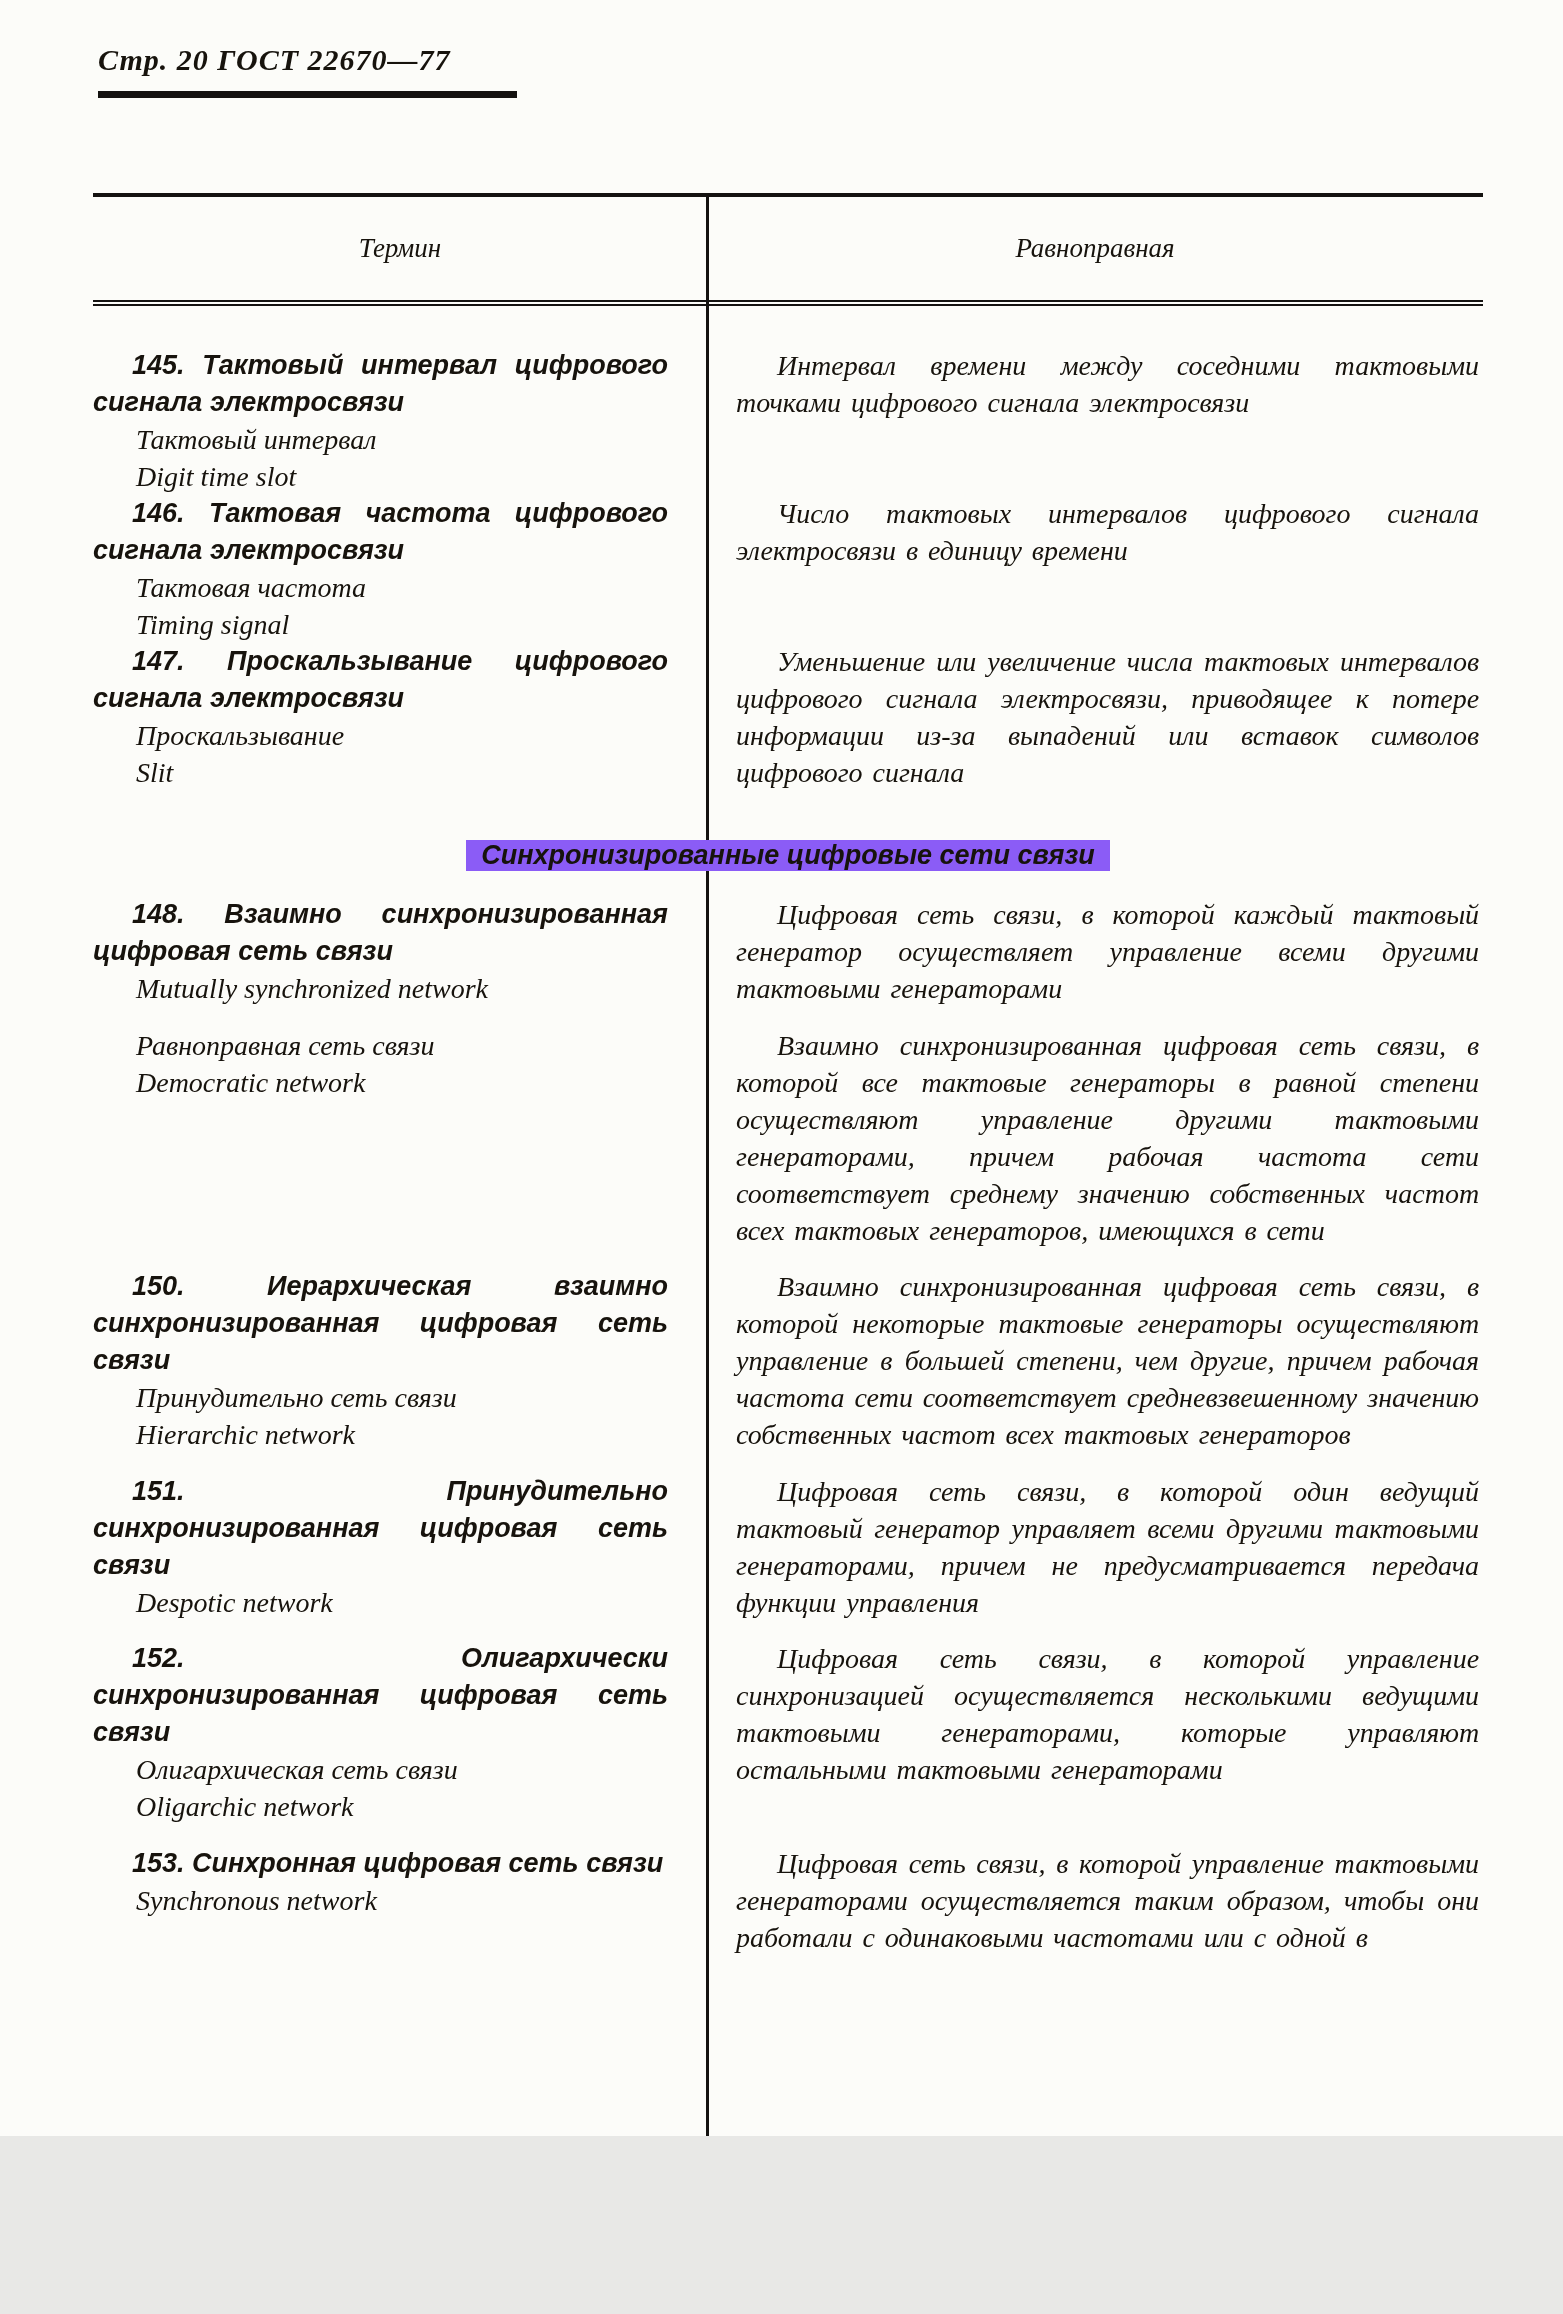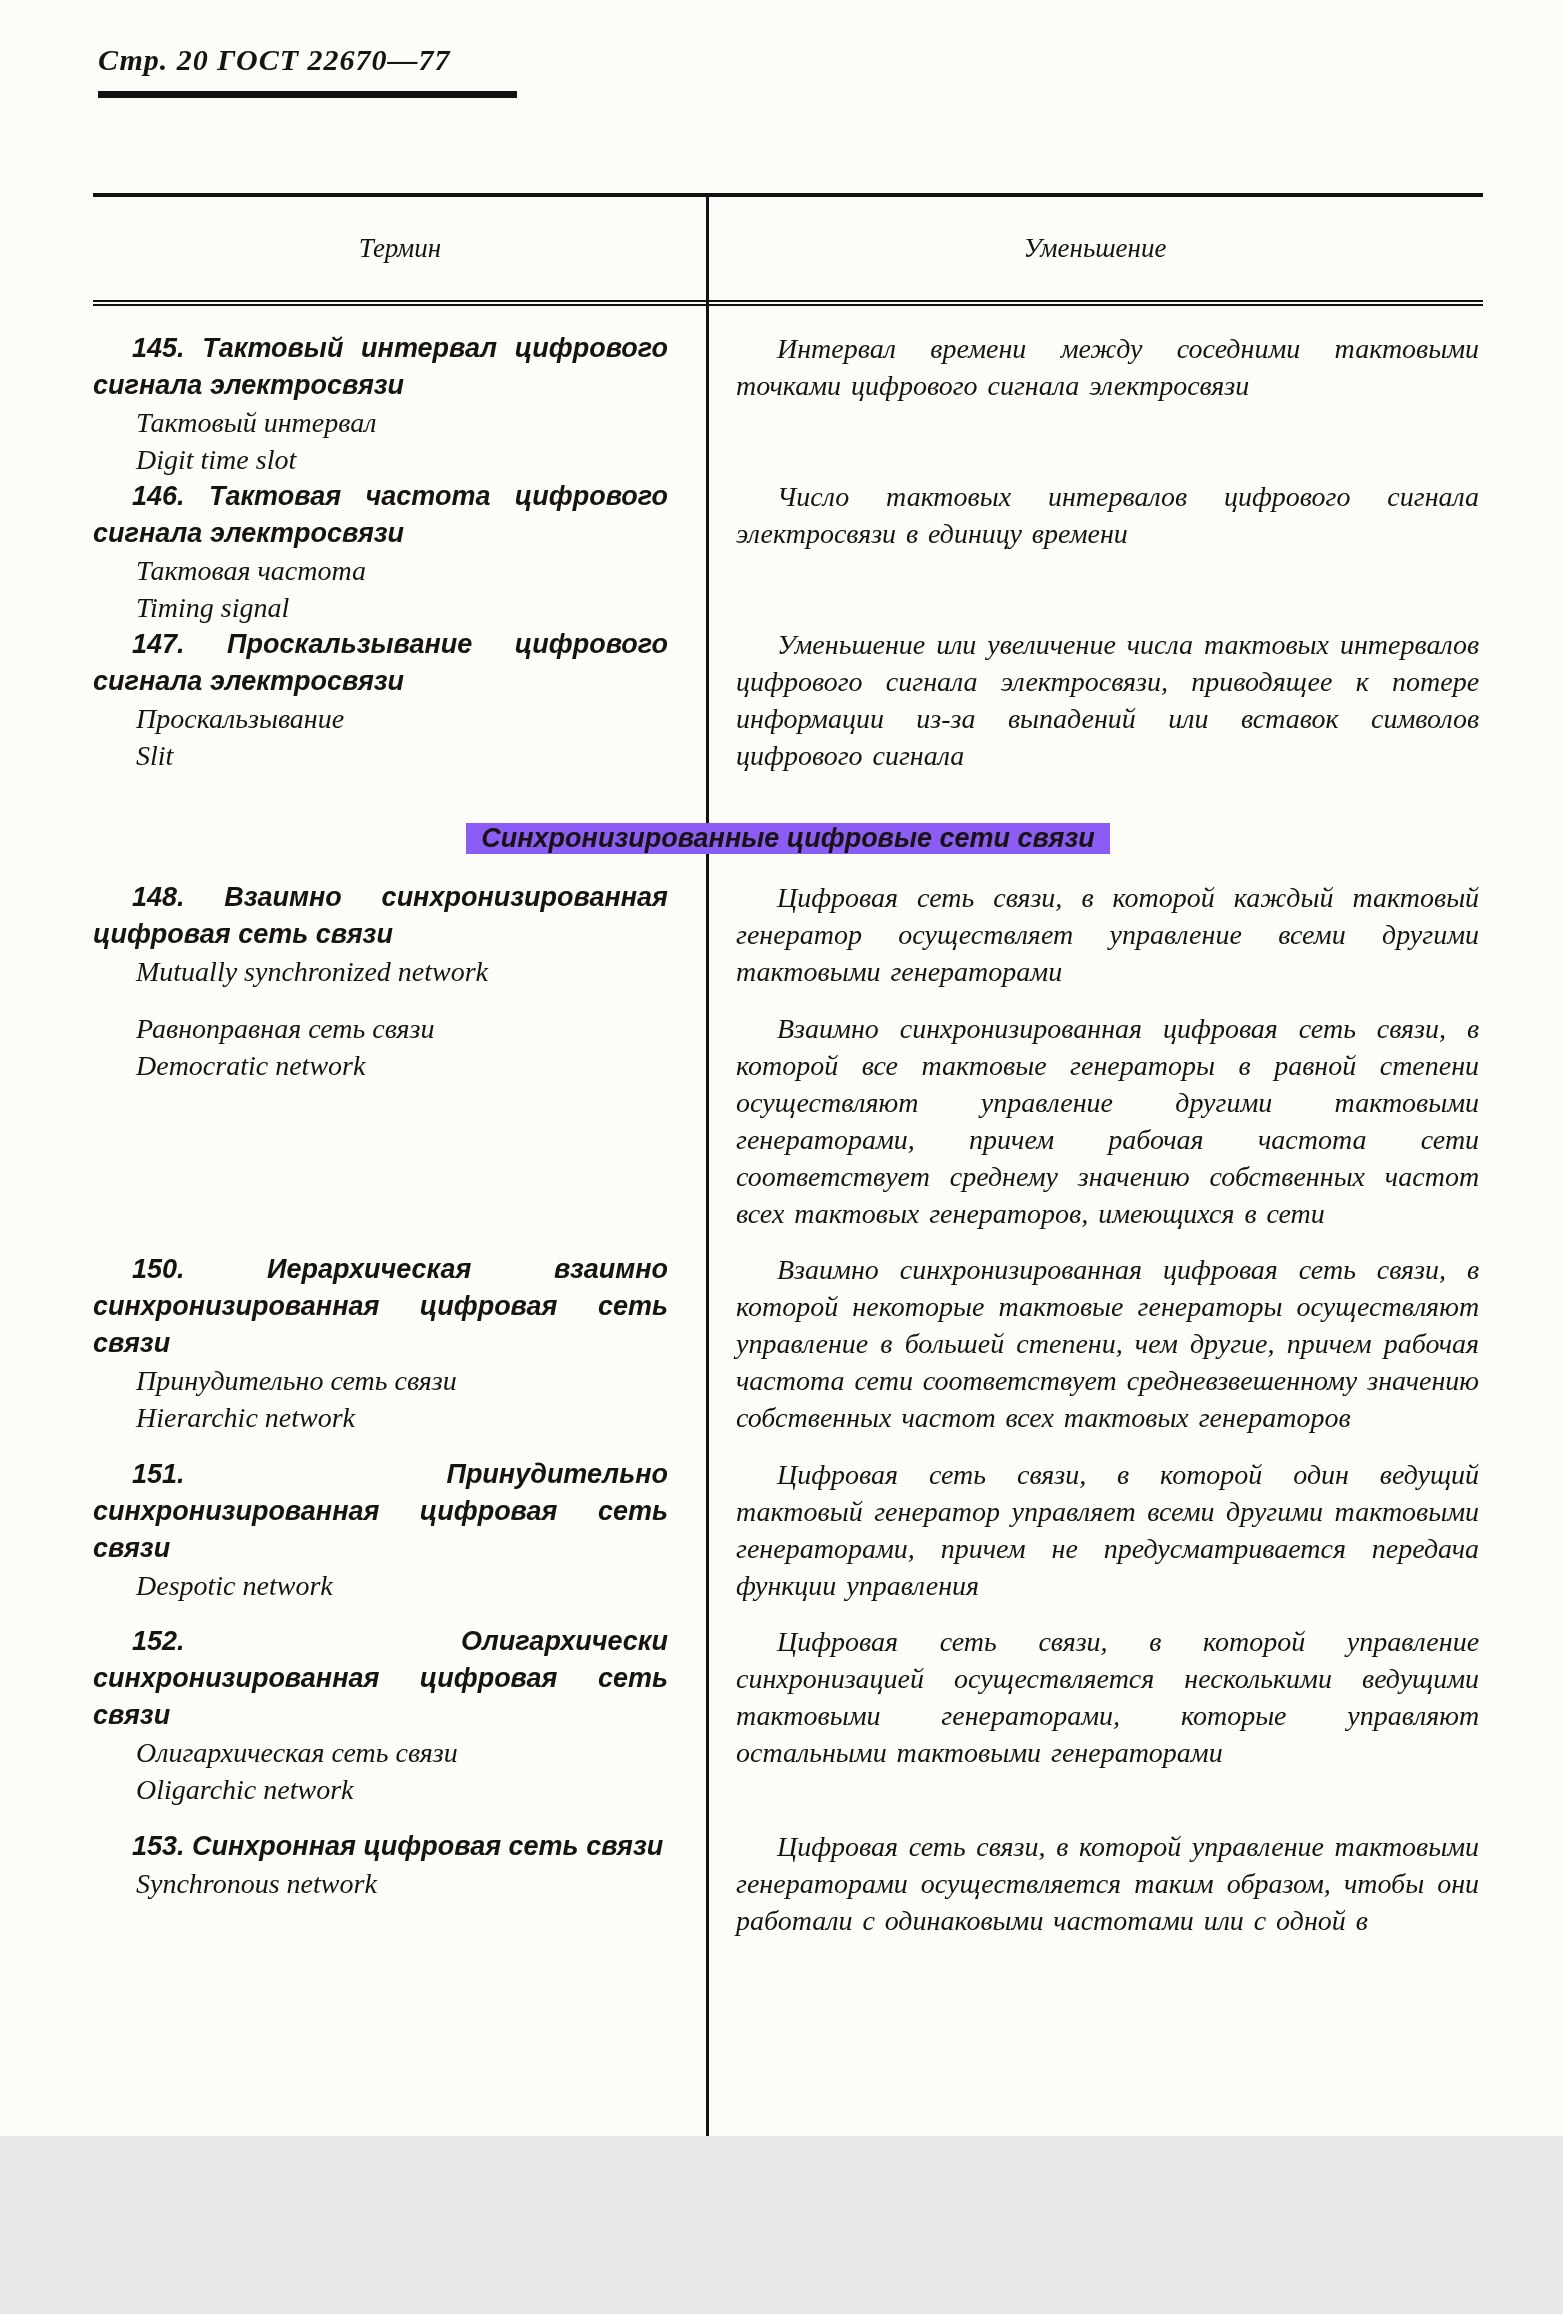--- a/index.html
+++ b/index.html
@@ -51,21 +51,21 @@
   .th-right { flex: 1; text-align: center; }
   .vline {
     position: absolute;
     left: 613px;
     top: 0;
     width: 2.9px;
     height: 2053px;
     background: #141210;
     z-index: 1;
   }
-  .tbody { position: relative; padding-top: 24px; }
+  .tbody { position: relative; padding-top: 41px; }
   .row { display: flex; }
   .row.gap { margin-top: 19.5px; }
   .cell-term {
     width: 614px;
     box-sizing: border-box;
     padding-right: 39px;
   }
   .cell-def {
     flex: 1;
     box-sizing: border-box;
@@ -117,21 +117,21 @@
 <div class="page">
 
   <div class="page-head">Стр. 20 ГОСТ 22670—77</div>
   <div class="head-rule"></div>
 
   <div class="doc-table">
     <div class="vline"></div>
 
     <div class="thead">
       <div class="th-left">Термин</div>
-      <div class="th-right">Уменьшение</div>
+      <div class="th-right">Равноправная</div>
     </div>
 
     <div class="tbody">
 
       <div class="row">
         <div class="cell-term">
           <p class="term">145. Тактовый интервал цифрового сигнала электросвязи</p>
           <p class="syn">Тактовый интервал</p>
           <p class="syn">Digit time slot</p>
         </div>

